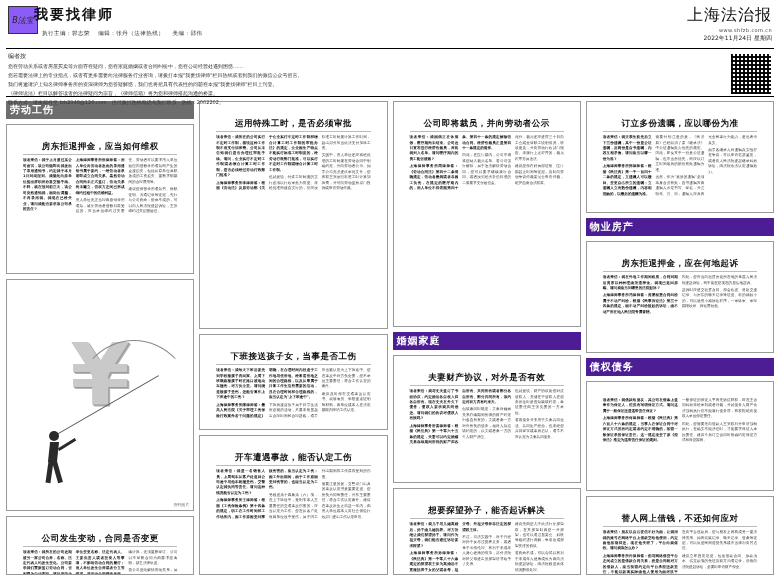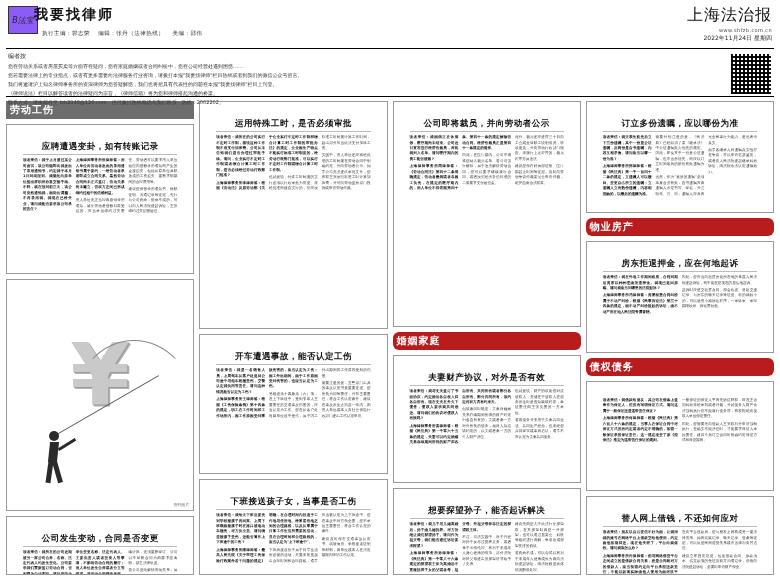--- a/index.html
+++ b/index.html
@@ -32,21 +32,21 @@
       repeating-linear-gradient(0deg,#111 0 2px,#fff 2px 4px),
       repeating-linear-gradient(90deg,#111 0 2px,transparent 2px 4px);
       background-blend-mode:multiply;border:1px solid #fff;}
 
   
   .cols{display:flex;gap:5px;margin-top:4px;height:474px;}
   .col{flex:1;display:flex;flex-direction:column;gap:5px;min-width:0;}
 
   .sec-head{background:#6d6d6d;color:#fff;font-size:10px;font-weight:bold;
             padding:2px 4px;letter-spacing:1px;}
-  .sec-head.dark{background:#b91c1c;border-radius:6px;}
+  .sec-head.dark{background:#4c1d95;}
 
   .art{border:1px solid #9a9a9a;padding:16px;box-sizing:border-box;background:#fff;overflow:hidden;}
   .art-title{font-size:8.5px;font-weight:bold;text-align:center;border-bottom:1px solid #bbb;
              padding-bottom:2px;margin-bottom:3px;letter-spacing:.5px;line-height:1.3;}
   .art-body{column-count:3;column-gap:4px;font-size:3.6px;line-height:1.52;color:#333;text-align:justify;}
   .art-body.c2{column-count:2;}
   .art-body p{margin:0 0 2px 0;}
   .art-body .q{font-weight:bold;color:#111;}
   .art-body .lawyer{font-weight:bold;color:#111;}
 
@@ -95,21 +95,21 @@
     <p>联系方式：请发邮件至 fzb2048@126.com，也可拨打热线电话与我们联系，热线：2002202。</p>
     <div class="qr"></div>
   </div>
 
   <div class="cols">
 
     <div class="col">
       <div class="sec-head">劳动工伤</div>
 
       <div class="art" style="height:150px">
-        <div class="art-title">应聘遭遇变卦，如有转账记录</div>
+        <div class="art-title">房东拒退押金，应当如何维权</div>
         <div class="art-body">
           <p class="q">读者来信：我于上月通过某公司面试，该公司随即向我发出了录用通知书，约定我于本月1日到岗报到。我据此向原单位提出辞职并办妥交接手续。不料，就在报到前三天，该公司突然通知我，因岗位调整，不再录用我。我现在已经失业，请问我能否要求该公司承担责任？</p>
           <p class="lawyer">上海律师事务所张律师答：用人单位向劳动者发出的录用通知书属于要约，一经劳动者承诺即成立合同关系。虽然劳动合同尚未正式签订，劳动关系尚未建立，但双方之间已形成缔约过程中的信赖利益。</p>
           <p>用人单位无正当理由撤销录用通知，致使劳动者信赖利益受损的，应当承担缔约过失责任。劳动者可以要求用人单位赔偿因信赖录用通知而产生的直接损失，包括从原单位离职造成的工资损失、重新求职期间的合理费用等。</p>
           <p>建议您保留录用通知书、辞职证明、沟通记录等证据，先行与公司协商；协商不成的，可以向人民法院提起诉讼，主张缔约过失损害赔偿。</p>
         </div>
       </div>
 
       <div class="illus" style="height:230px">
         <div class="yen">¥</div>
@@ -140,37 +140,37 @@
       <div class="art" style="height:228px">
         <div class="art-title">运用特殊工时，是否必须审批</div>
         <div class="art-body">
           <p class="q">读者来信：我所在的公司实行不定时工作制，据说这种工作制不用支付加班费。公司从未告知我们是否办理过审批手续。请问，企业实行不定时工作制或者综合计算工时工作制，是否必须经过劳动行政部门批准？</p>
           <p class="lawyer">上海律师事务所李律师答：根据《劳动法》及原劳动部《关于企业实行不定时工作制和综合计算工时工作制的审批办法》的规定，企业因生产特点不能实行标准工时制度的，经劳动行政部门批准，可以实行不定时工作制或综合计算工时工作制。</p>
           <p>也就是说，特殊工时制度的实行必须以行政审批为前提。未经批准而擅自实行的，仍应按标准工时制度计算工作时间，超出部分应当依法支付加班工资。</p>
           <p>实践中，用人单位还应将经批准的工时制度在劳动合同中明确约定，并向劳动者公示。如果公司无法提供审批文件，您有权主张按照标准工时计算加班费，并可向劳动监察部门投诉或申请劳动仲裁。</p>
         </div>
       </div>
 
+      <div class="art" style="flex:1">
+        <div class="art-title">下班接送孩子女，当事是否工伤</div>
+        <div class="art-body">
+          <p class="q">读者来信：我每天下班后要先到学校接孩子再回家。上周下班顺路接孩子时在路口被电动车撞伤，对方负全责。请问绕道接孩子受伤，还能否算作上下班途中的工伤？</p>
+          <p class="lawyer">上海律师事务所陈律师答：最高人民法院《关于审理工伤保险行政案件若干问题的规定》明确，在合理时间内往返于工作地与住所地、经常居住地之间的合理路线，以及从事属于日常工作生活所需要的活动，且在合理时间和合理路线的，应当认定为"上下班途中"。</p>
+          <p>下班后接送孩子属于日常生活所必需的活动，只要未明显超出合理时间和合理路线，通常应当被认定为上下班途中。您在事故中对方负全责，您不承担主要责任，符合工伤认定的条件。</p>
+          <p>建议及时保存交通事故认定书、就诊病历、学校接送证明等材料，由单位或本人在法定期限内申请工伤认定。</p>
+        </div>
+      </div>
+
       <div class="art" style="height:140px">
         <div class="art-title">开车遭遇事故，能否认定工伤</div>
         <div class="art-body">
           <p class="q">读者来信：我是一名销售人员，上周驾车从客户处返回公司途中与他车相撞受伤，交警认定我负同等责任。请问这种情况能否认定为工伤？</p>
           <p class="lawyer">上海律师事务所王律师答：根据《工伤保险条例》第十四条的规定，职工在工作时间和工作场所内，因工作原因受到事故伤害的，应当认定为工伤；因工外出期间，由于工作原因受到伤害的，也应当认定为工伤。</p>
           <p>另根据第十四条第（六）项，在上下班途中，受到非本人主要责任的交通事故伤害的，应当认定为工伤。您在从客户处返回单位途中受伤，属于因工外出期间因工作原因受到的伤害。</p>
           <p>需要注意的是，交警部门出具的事故认定书是重要证据。您所负为同等责任，并非主要责任，符合工伤认定条件。建议在事故发生之日起一年内，由用人单位或本人向社会保险行政部门提出工伤认定申请。</p>
-        </div>
-      </div>
-
-      <div class="art" style="flex:1">
-        <div class="art-title">下班接送孩子女，当事是否工伤</div>
-        <div class="art-body">
-          <p class="q">读者来信：我每天下班后要先到学校接孩子再回家。上周下班顺路接孩子时在路口被电动车撞伤，对方负全责。请问绕道接孩子受伤，还能否算作上下班途中的工伤？</p>
-          <p class="lawyer">上海律师事务所陈律师答：最高人民法院《关于审理工伤保险行政案件若干问题的规定》明确，在合理时间内往返于工作地与住所地、经常居住地之间的合理路线，以及从事属于日常工作生活所需要的活动，且在合理时间和合理路线的，应当认定为"上下班途中"。</p>
-          <p>下班后接送孩子属于日常生活所必需的活动，只要未明显超出合理时间和合理路线，通常应当被认定为上下班途中。您在事故中对方负全责，您不承担主要责任，符合工伤认定的条件。</p>
-          <p>建议及时保存交通事故认定书、就诊病历、学校接送证明等材料，由单位或本人在法定期限内申请工伤认定。</p>
         </div>
       </div>
     </div>
 
     <div class="col">
       <div class="art" style="height:226px">
         <div class="art-title">公司即将裁员，并向劳动者公示</div>
         <div class="art-body">
           <p class="q">读者来信：我因病正在休病假，医疗期尚未结束。公司近日宣布进行经济性裁员，并将我列入名单。请问医疗期内的员工能否被裁？</p>
           <p class="lawyer">上海律师事务所周律师答：《劳动合同法》第四十二条明确规定，劳动者患病或者非因工负伤，在规定的医疗期内的，用人单位不得依据第四十条、第四十一条的规定解除劳动合同。经济性裁员正是第四十一条规定的情形。</p>

